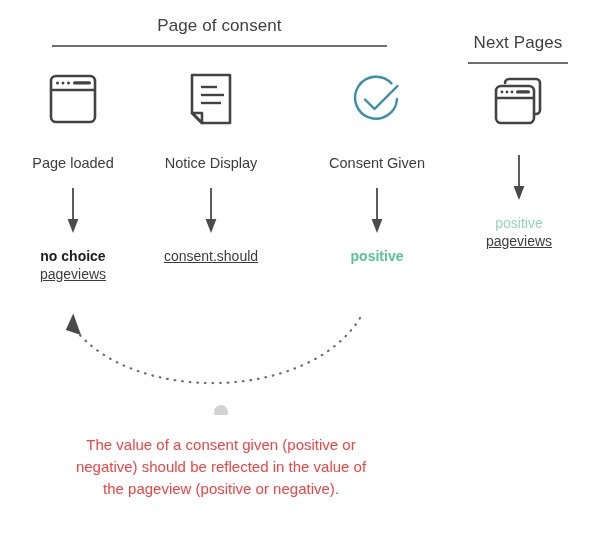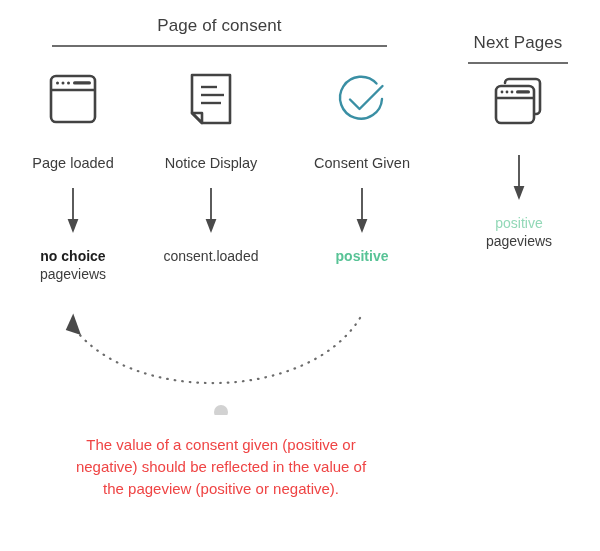--- a/index.html
+++ b/index.html
@@ -39,21 +39,21 @@
 
   
   .col {
     position: absolute;
     top: 66px;
     width: 150px;
     text-align: center;
   }
   .col-0 { left: -2px; }
   .col-1 { left: 136px; }
-  .col-2 { left: 287px; }
+  .col-2 { left: 302px; }
   .col-3 { left: 444px; }
 
   .icon-wrap {
     height: 66px;
     display: flex;
     align-items: center;
     justify-content: center;
   }
   .step-label {
     font-size: 14.5px;
@@ -72,21 +72,21 @@
 
   
   .values {
     margin-top: 14px;
     line-height: 1.25;
   }
   .v-line { font-size: 14px; white-space: nowrap; }
   .v-bold { font-weight: bold; color: #1d1d1d; }
   .v-green-bold { font-weight: bold; color: #58c396; }
   .v-green-light { font-weight: normal; color: #92d8b7; }
-  .v-plain { color: #3c3c3c; }
+  .v-plain { color: #3c3c3c; text-decoration: underline; }
   #curve-svg { position: absolute; left: 40px; top: 300px; }
 
   
   #caption {
     position: absolute;
     left: 75px;
     top: 434px;
     width: 292px;
     text-align: center;
     font-size: 15px;
@@ -144,21 +144,21 @@
       </svg>
     </div>
     <div class="step-label">Notice Display</div>
     <div class="arrow-wrap">
       <svg width="16" height="46" viewBox="0 0 16 46" aria-hidden="true">
         <line x1="8" y1="0" x2="8" y2="33" stroke="#4a4a4a" stroke-width="1.8"></line>
         <polygon points="8,45 2.6,31 13.4,31" fill="#4a4a4a"></polygon>
       </svg>
     </div>
     <div class="values">
-      <div class="v-line v-plain">consent.loaded</div>
+      <div class="v-line v-plain">consent.should</div>
       <div class="v-line v-plain"></div>
     </div>
   </div>
 
   <div class="col col-2">
     <div class="icon-wrap">
       <svg width="60" height="60" viewBox="0 0 60 60" aria-hidden="true">
         <path d="M44.5 14.5 A21 21 0 1 0 50 30" fill="none" stroke="#3a8fa4" stroke-width="2.4" stroke-linecap="round"></path>
         <path d="M18 30.5 L27.5 40 L50.5 17" fill="none" stroke="#3a8fa4" stroke-width="2.4" stroke-linecap="round" stroke-linejoin="round"></path>
       </svg>

